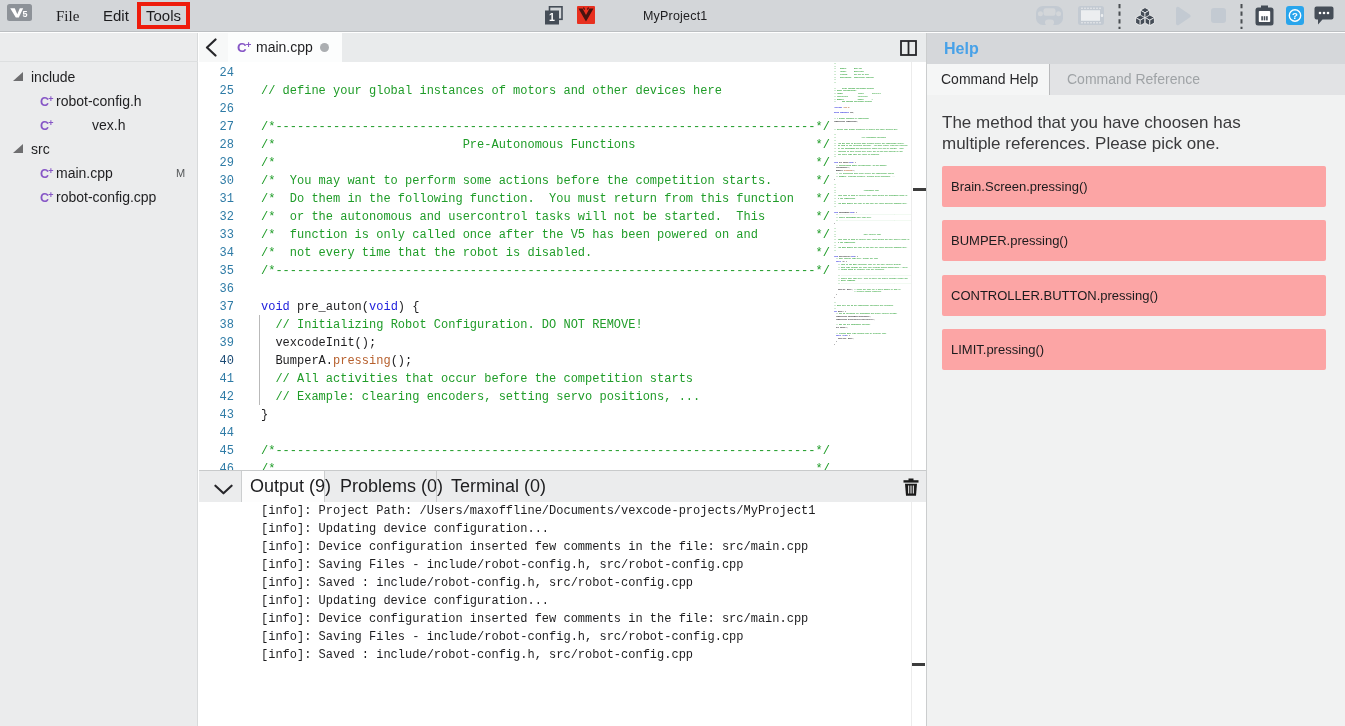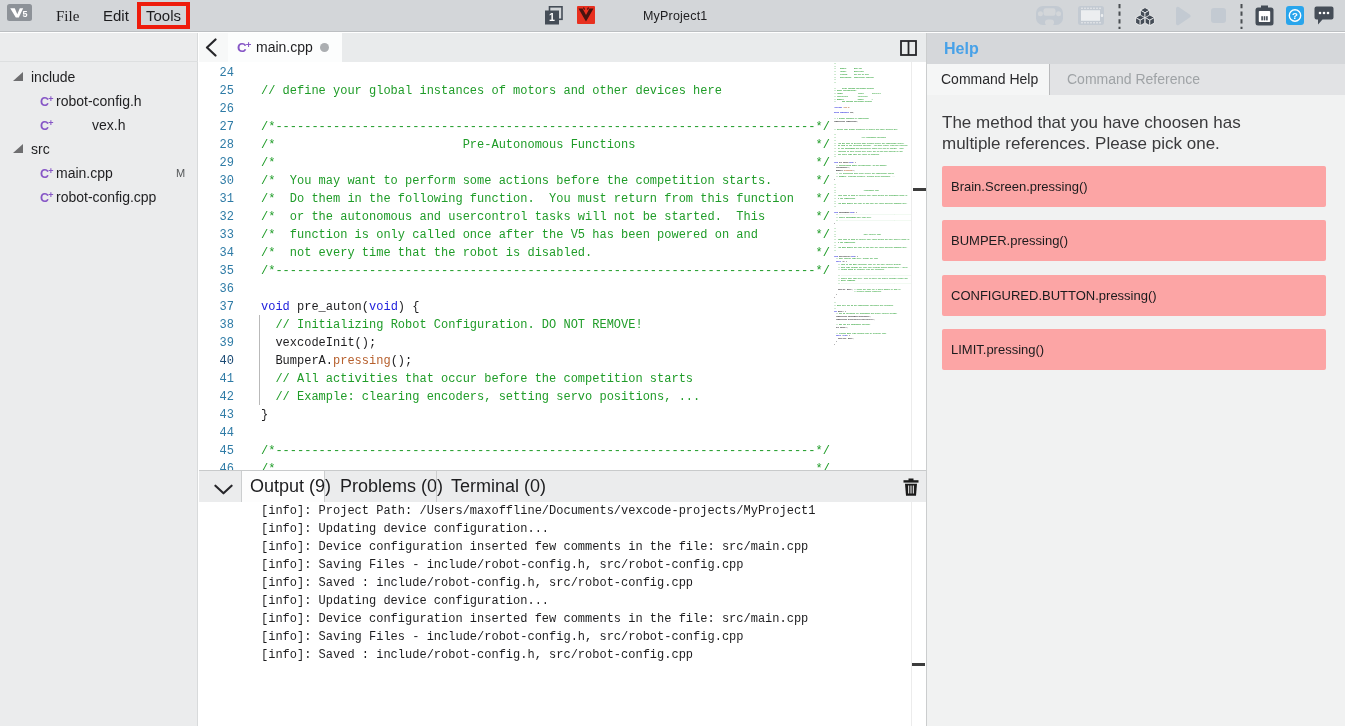--- a/index.html
+++ b/index.html
@@ -392,14 +392,14 @@
 <div class="abs" style="left:944px; top:33px; height:31px; line-height:31px; font-size:16px; font-weight:700; color:#47a1e8;">Help</div>
 <div class="abs" id="rtabs">
     <div id="rtab-active"></div>
   </div>
 <div class="abs" style="left:941px; top:64px; height:31px; line-height:31px; font-size:14px; color:#29292b;">Command Help</div>
 <div class="abs" style="left:1067px; top:64px; height:31px; line-height:31px; font-size:14px; color:#9fa3a6;">Command Reference</div>
 <div class="abs" style="left:942px; top:112px; width:360px; font-size:17px; line-height:21px; color:#3a3a3c;">The method that you have choosen has multiple references. Please pick one.</div>
 <div class="abs" style="left:927px; top:0; width:418px; height:0;"></div>
 <div class="abs helpbtn" style="left:942px; top:166px;">Brain.Screen.pressing()</div>
 <div class="abs helpbtn" style="left:942px; top:220px;">BUMPER.pressing()</div>
-<div class="abs helpbtn" style="left:942px; top:275px;">CONFIGURED.BUTTON.pressing()</div>
+<div class="abs helpbtn" style="left:942px; top:275px;">CONTROLLER.BUTTON.pressing()</div>
 <div class="abs helpbtn" style="left:942px; top:329px;">LIMIT.pressing()</div>
 
 </body></html>

